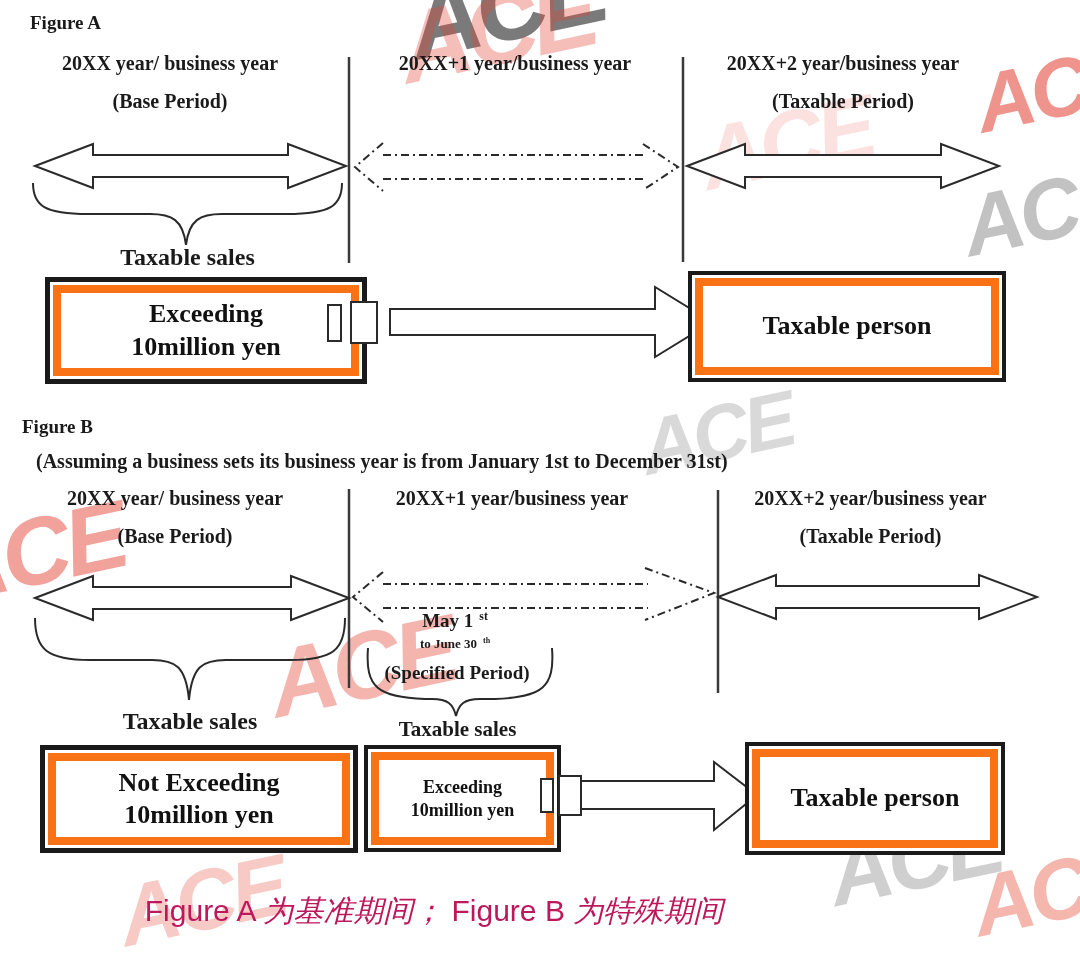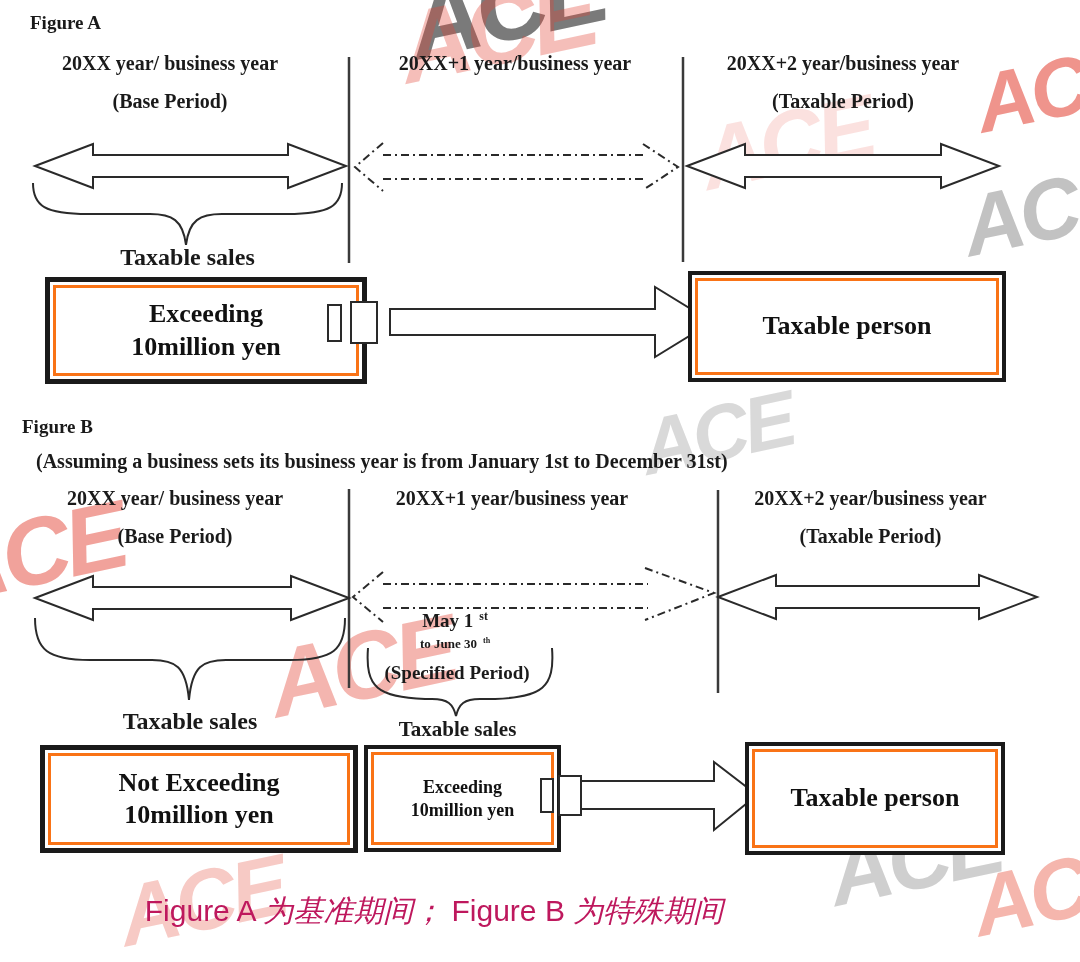--- a/index.html
+++ b/index.html
@@ -5,21 +5,21 @@
   html,body{margin:0;padding:0;background:#fff;}
   #stage{position:relative;width:1080px;height:962px;background:#fff;overflow:hidden;
          font-family:"Liberation Serif","DejaVu Serif",serif;}
   #art{position:absolute;left:0;top:0;z-index:1;}
   .t{position:absolute;font-family:"Liberation Serif","DejaVu Serif",serif;font-weight:700;
      color:#1a1a1a;text-align:center;z-index:4;line-height:1.15;}
   .t.left{text-align:left;white-space:nowrap;}
   .box{position:absolute;border:4px solid #1a1a1a;background:#fff;padding:3px;
        box-sizing:border-box;z-index:2;}
   .box.thick{border-width:5px;}
-  .box-inner{border:3px solid #f97316;width:100%;height:100%;box-sizing:border-box;
+  .box-inner{border:8px solid #f97316;width:100%;height:100%;box-sizing:border-box;
        display:flex;flex-direction:column;align-items:center;justify-content:center;
        font-weight:700;color:#111;line-height:1.25;text-align:center;}
   .conn{position:absolute;background:#fff;border:2.5px solid #2a2a2a;box-sizing:border-box;z-index:3;}
   .wm{position:absolute;font-family:"Liberation Sans","DejaVu Sans",sans-serif;font-style:italic;
       font-weight:900;letter-spacing:-0.05em;z-index:0;pointer-events:none;user-select:none;}
   sup{font-size:0.62em;margin-left:6px;}
   .cn{font-style:italic;}
   #caption{position:absolute;left:0;top:891px;width:868px;text-align:center;z-index:4;
       font-family:"Liberation Sans","DejaVu Sans",sans-serif;font-weight:400;
       font-size:30px;color:#be185d;}

